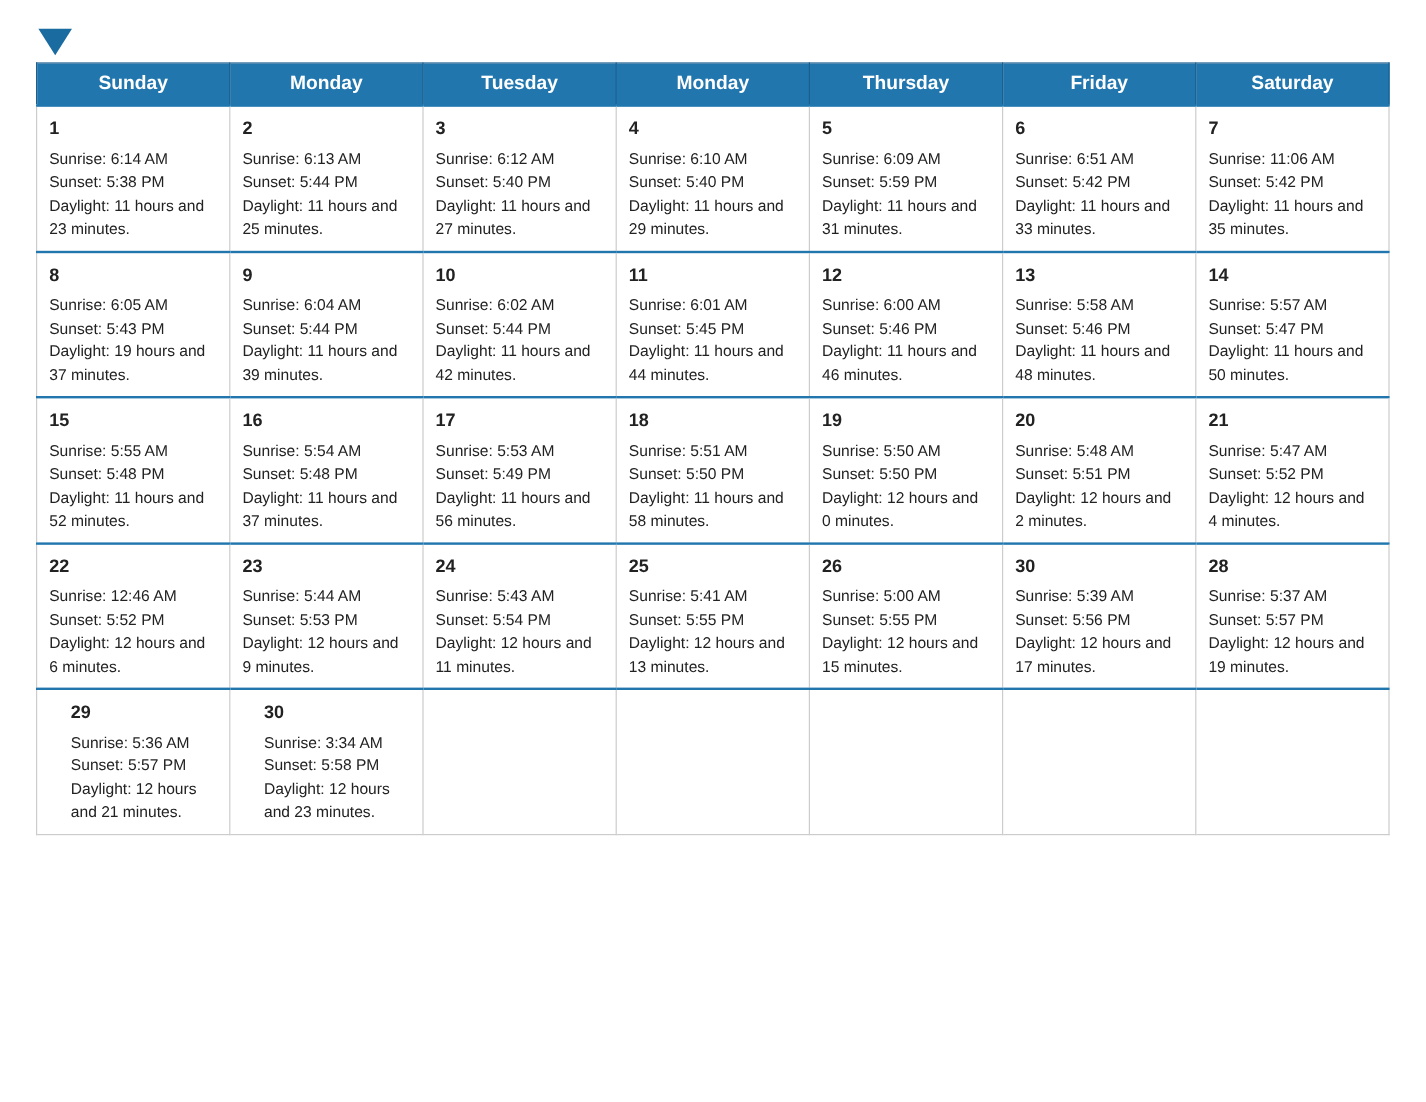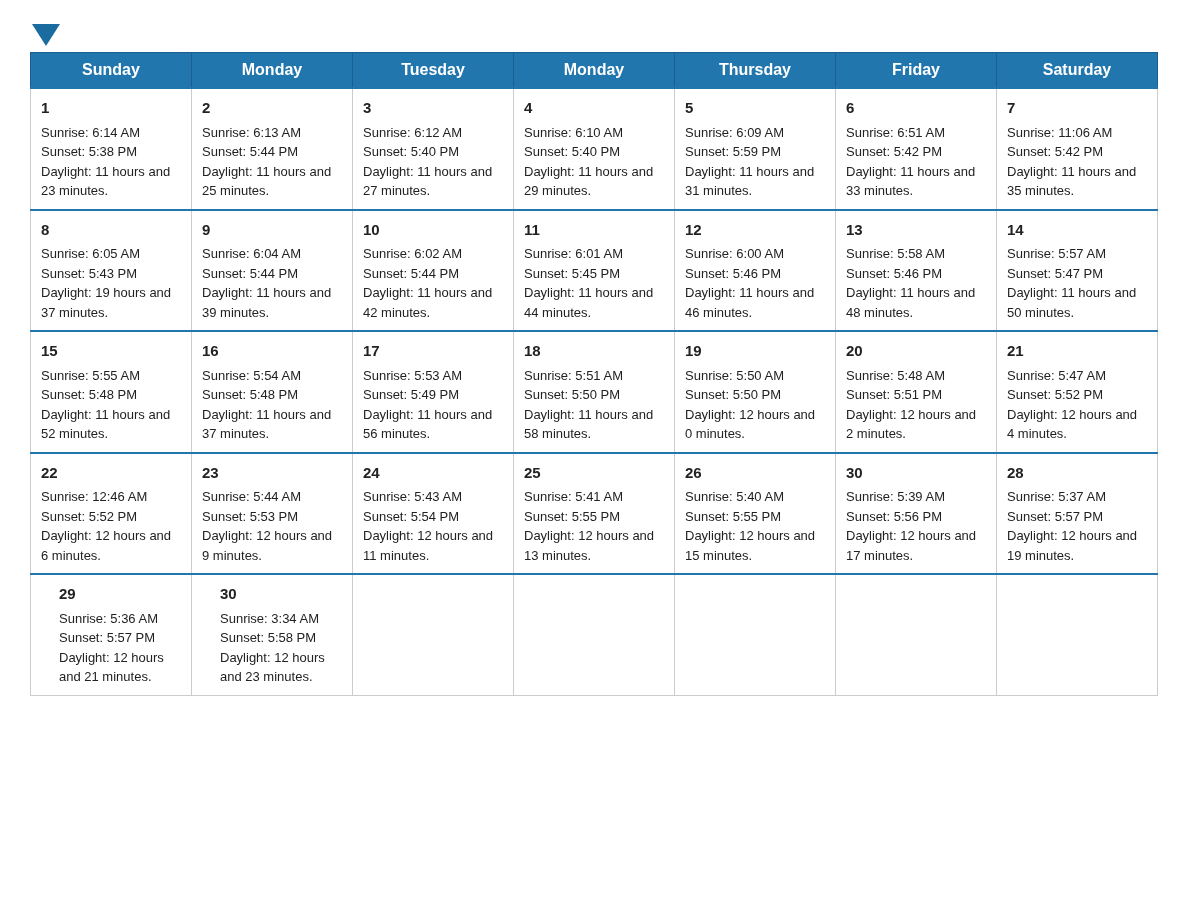--- a/index.html
+++ b/index.html
@@ -160,21 +160,21 @@
         <td><span class="day-num">18</span><span>Sunrise: 5:51 AM</span><br><span>Sunset: 5:50 PM</span><br><span>Daylight: 11 hours and 58 minutes.</span></td>
         <td><span class="day-num">19</span><span>Sunrise: 5:50 AM</span><br><span>Sunset: 5:50 PM</span><br><span>Daylight: 12 hours and 0 minutes.</span></td>
         <td><span class="day-num">20</span><span>Sunrise: 5:48 AM</span><br><span>Sunset: 5:51 PM</span><br><span>Daylight: 12 hours and 2 minutes.</span></td>
         <td><span class="day-num">21</span><span>Sunrise: 5:47 AM</span><br><span>Sunset: 5:52 PM</span><br><span>Daylight: 12 hours and 4 minutes.</span></td>
       </tr>
       <tr class="week-row">
         <td><span class="day-num">22</span><span>Sunrise: 12:46 AM</span><br><span>Sunset: 5:52 PM</span><br><span>Daylight: 12 hours and 6 minutes.</span></td>
         <td><span class="day-num">23</span><span>Sunrise: 5:44 AM</span><br><span>Sunset: 5:53 PM</span><br><span>Daylight: 12 hours and 9 minutes.</span></td>
         <td><span class="day-num">24</span><span>Sunrise: 5:43 AM</span><br><span>Sunset: 5:54 PM</span><br><span>Daylight: 12 hours and 11 minutes.</span></td>
         <td><span class="day-num">25</span><span>Sunrise: 5:41 AM</span><br><span>Sunset: 5:55 PM</span><br><span>Daylight: 12 hours and 13 minutes.</span></td>
-        <td><span class="day-num">26</span><span>Sunrise: 5:40 AM</span><br><span>Sunset: 5:55 PM</span><br><span>Daylight: 12 hours and 15 minutes.</span></td>
+        <td><span class="day-num">26</span><span>Sunrise: 5:00 AM</span><br><span>Sunset: 5:55 PM</span><br><span>Daylight: 12 hours and 15 minutes.</span></td>
         <td><span class="day-num">30</span><span>Sunrise: 5:39 AM</span><br><span>Sunset: 5:56 PM</span><br><span>Daylight: 12 hours and 17 minutes.</span></td>
         <td><span class="day-num">28</span><span>Sunrise: 5:37 AM</span><br><span>Sunset: 5:57 PM</span><br><span>Daylight: 12 hours and 19 minutes.</span></td>
       </tr>
       <tr class="week-row">
         <td><span class="day-num">29</span><span>Sunrise: 5:36 AM</span><br><span>Sunset: 5:57 PM</span><br><span>Daylight: 12 hours and 21 minutes.</span></td>
         <td><span class="day-num">30</span><span>Sunrise: 3:34 AM</span><br><span>Sunset: 5:58 PM</span><br><span>Daylight: 12 hours and 23 minutes.</span></td>
         <td class="empty-cell"></td>
         <td class="empty-cell"></td>
         <td class="empty-cell"></td>
         <td class="empty-cell"></td>

